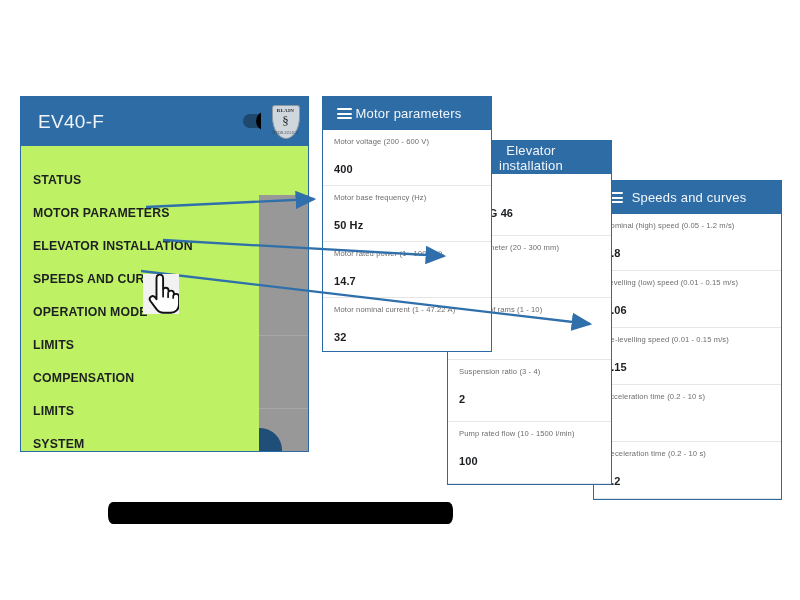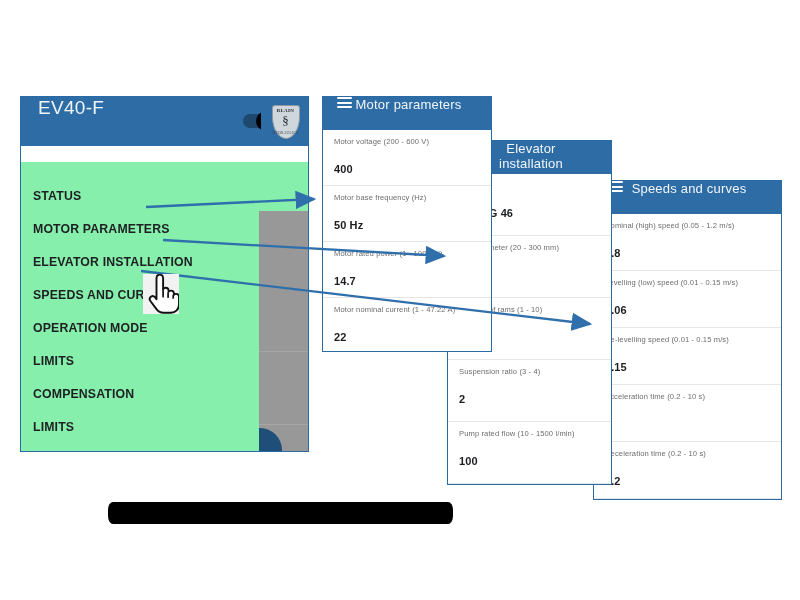--- a/index.html
+++ b/index.html
@@ -25,20 +25,21 @@
     position: absolute;
     background: #ffffff;
     border: 1px solid #2a6aa5;
     box-sizing: border-box;
     overflow: hidden;
   }
   .phone-header {
     background: #2d6ca5;
     color: #ffffff;
     display: flex;
+    align-items: center;
     box-sizing: border-box;
   }
 
   
   #panel-menu {
     left: 20px;
     top: 96px;
     width: 289px;
     height: 356px;
     z-index: 4;
@@ -121,22 +122,21 @@
     color: #3a4049;
     font-family: "Liberation Serif", serif;
   }
 
   #panel-menu .menu-body {
     position: absolute;
     left: 0;
     top: 49px;
     right: 0;
     bottom: 0;
-    background: #86efac;
-    margin-top: 16px;
+    background: #bef264;
   }
   .menu-list {
     position: absolute;
     left: 0;
     top: 0;
     width: 240px;
     padding-top: 17px;
     box-sizing: border-box;
   }
   .menu-item {
@@ -353,20 +353,23 @@
           </div>
         <div class="menu-item">
             <span>LIMITS</span>
           </div>
         <div class="menu-item">
             <span>COMPENSATION</span>
           </div>
         <div class="menu-item">
             <span>LIMITS</span>
           </div>
+        <div class="menu-item">
+            <span>SYSTEM</span>
+          </div>
       </div>
 
       <div class="drawer-rail">
         <div class="rail-tick" style="top:140px;"></div>
         <div class="rail-tick" style="top:213px;"></div>
         <div class="rail-foot"></div>
       </div>
     </div>
   </div>
 
@@ -387,21 +390,21 @@
       <div class="field">
         <div class="field-label">Motor base frequency (Hz)</div>
         <div class="field-value">50 Hz</div>
       </div>
       <div class="field">
         <div class="field-label">Motor rated power (1 - 100 kW)</div>
         <div class="field-value">14.7</div>
       </div>
       <div class="field">
         <div class="field-label">Motor nominal current (1 - 47.22 A)</div>
-        <div class="field-value">22</div>
+        <div class="field-value">32</div>
       </div>
 
     </div>
   </div>
 
   <div class="phone" id="panel-elevator">
     <div class="phone-header param-header">
       <div class="hamburger">
           <span></span>
           <span></span>

